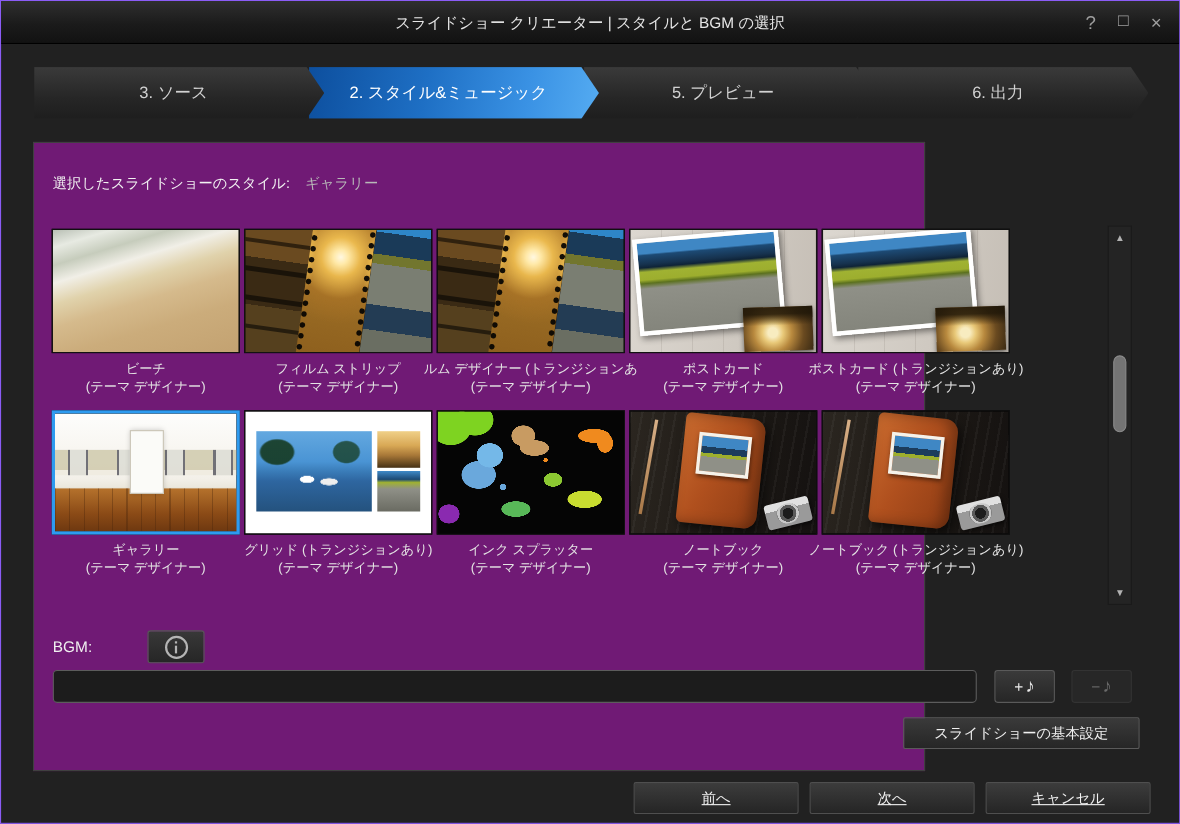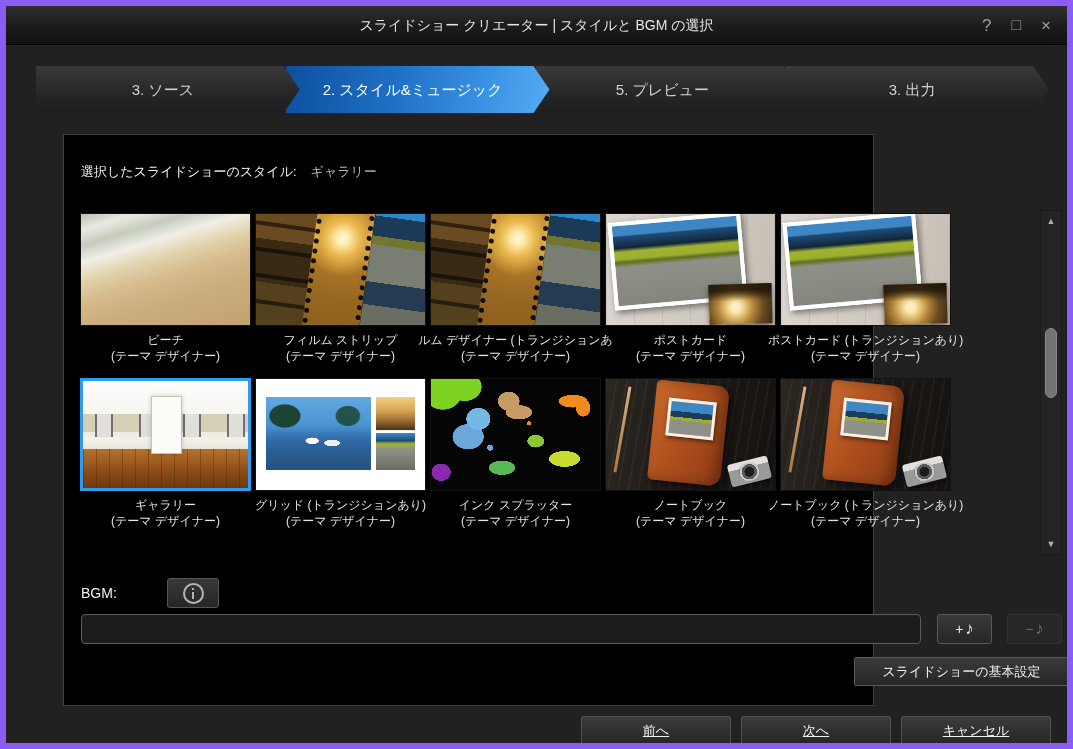--- a/index.html
+++ b/index.html
@@ -1,16 +1,16 @@
 <!DOCTYPE html>
 <html><head>
 <meta charset="utf-8">
 <style>
   html,body{margin:0;padding:0;background:#0d0d0d;font-family:"Liberation Sans","DejaVu Sans",sans-serif;}
-  .window{position:relative;width:1073px;height:749px;background:#212121;border:6px solid #8b5cf6;box-sizing:border-box;overflow:hidden;}
+  .window{position:relative;width:1073px;height:749px;background:#212121;border:1px solid #8b5cf6;box-sizing:border-box;overflow:hidden;}
 
   
   .titlebar{position:absolute;left:0;top:0;width:100%;height:38px;
     background:linear-gradient(180deg,#2f2f2f 0%,#1b1b1b 55%,#121212 100%);
     border-bottom:1px solid #000;}
   .title{position:absolute;left:0;top:0;width:100%;height:38px;line-height:38px;text-align:center;
     color:#e6e6e6;font-size:14px;}
   .winctrls{position:absolute;right:16px;top:0;height:38px;display:flex;align-items:center;gap:20px;}
   .winbtn{color:#9f9f9f;font-size:17px;line-height:1;cursor:default;}
   .winbtn.max{font-size:16px;}
@@ -21,22 +21,22 @@
     color:#d2d2d2;font-size:15px;
     background:linear-gradient(180deg,#3a3a3a 0%,#262626 60%,#1e1e1e 100%);
     clip-path:polygon(0 0,calc(100% - 16px) 0,100% 50%,calc(100% - 16px) 100%,0 100%);
     padding-right:10px;box-sizing:border-box;}
   .tab+.tab{margin-left:-14px;}
   .tab:nth-child(1){z-index:4}.tab:nth-child(2){z-index:3}.tab:nth-child(3){z-index:2}.tab:nth-child(4){z-index:1}
   .tab.active{color:#fff;
     background:linear-gradient(100deg,#0d4f9e 0%,#1e6fc4 40%,#3a92e4 75%,#55acf2 100%);}
 
   
-  .panel{position:absolute;left:29px;top:128px;width:811px;height:572px;background:#000000;
-    border:1px solid #404040;box-sizing:border-box;margin-left:28px;}
+  .panel{position:absolute;left:29px;top:128px;width:811px;height:572px;background:#701a75;
+    border:1px solid #404040;box-sizing:border-box;}
   .style-header{position:absolute;left:17px;top:28px;font-size:13px;color:#f2f2f2;}
   .style-header .val{color:#b8b8b8;margin-left:14px;}
 
   
   .grid{position:absolute;left:16px;top:78px;width:940px;}
   .grid-row{display:flex;gap:4px;margin-bottom:14px;}
   .cell{width:171px;}
   .thumb{position:relative;width:171px;height:113px;background:#000;border:1px solid #121212;box-sizing:border-box;overflow:hidden;}
   .thumb.selected{border:3px solid #2d9bf0;}
   .art{position:absolute;inset:0;overflow:hidden;}
@@ -164,21 +164,21 @@
       <span class="winbtn">?</span>
       <span class="winbtn max">□</span>
       <span class="winbtn">×</span>
     </div>
   </div>
 
   <div class="tabbar">
     <div class="tab">3. ソース</div>
     <div class="tab active">2. スタイル&amp;ミュージック</div>
     <div class="tab">5. プレビュー</div>
-    <div class="tab">3. 出力</div>
+    <div class="tab">6. 出力</div>
   </div>
 
   <div class="panel">
 
     <div class="style-header">
       <span>選択したスライドショーのスタイル:</span><span class="val">ギャラリー</span>
     </div>
 
     <div class="grid">
       <div class="grid-row">

